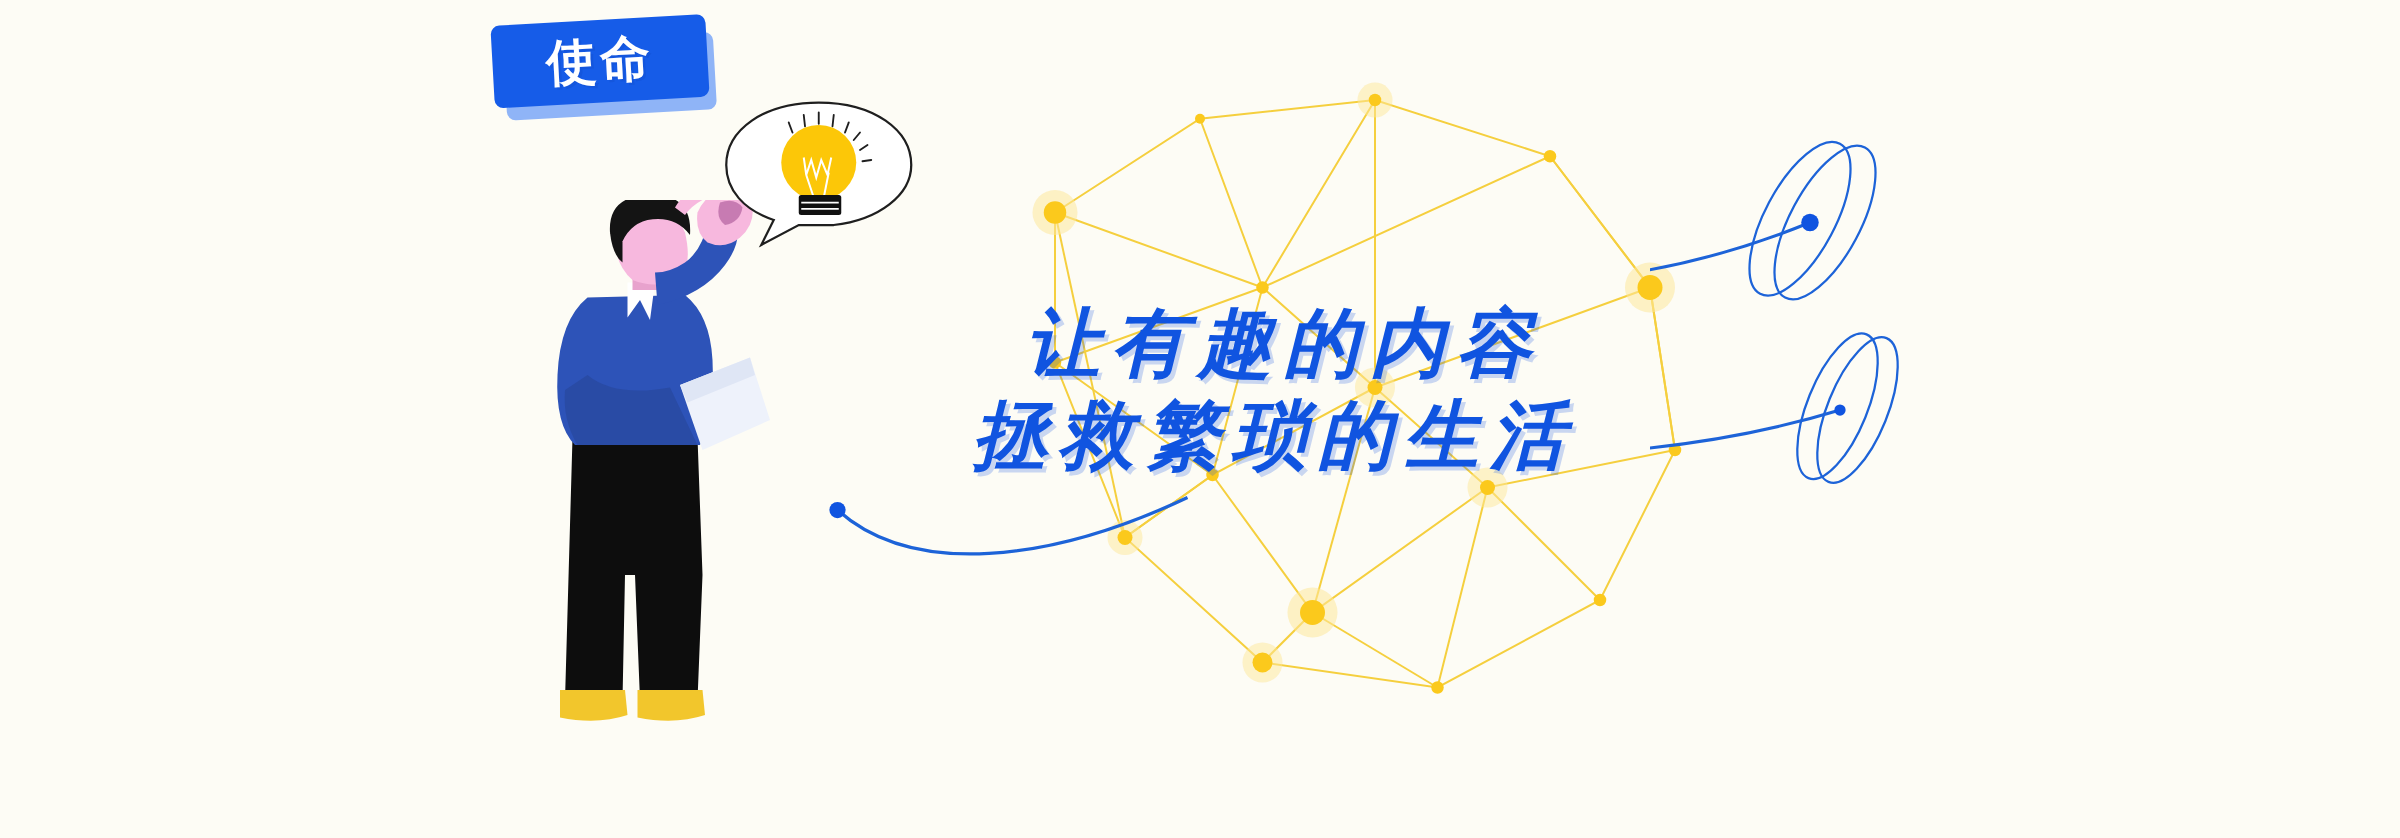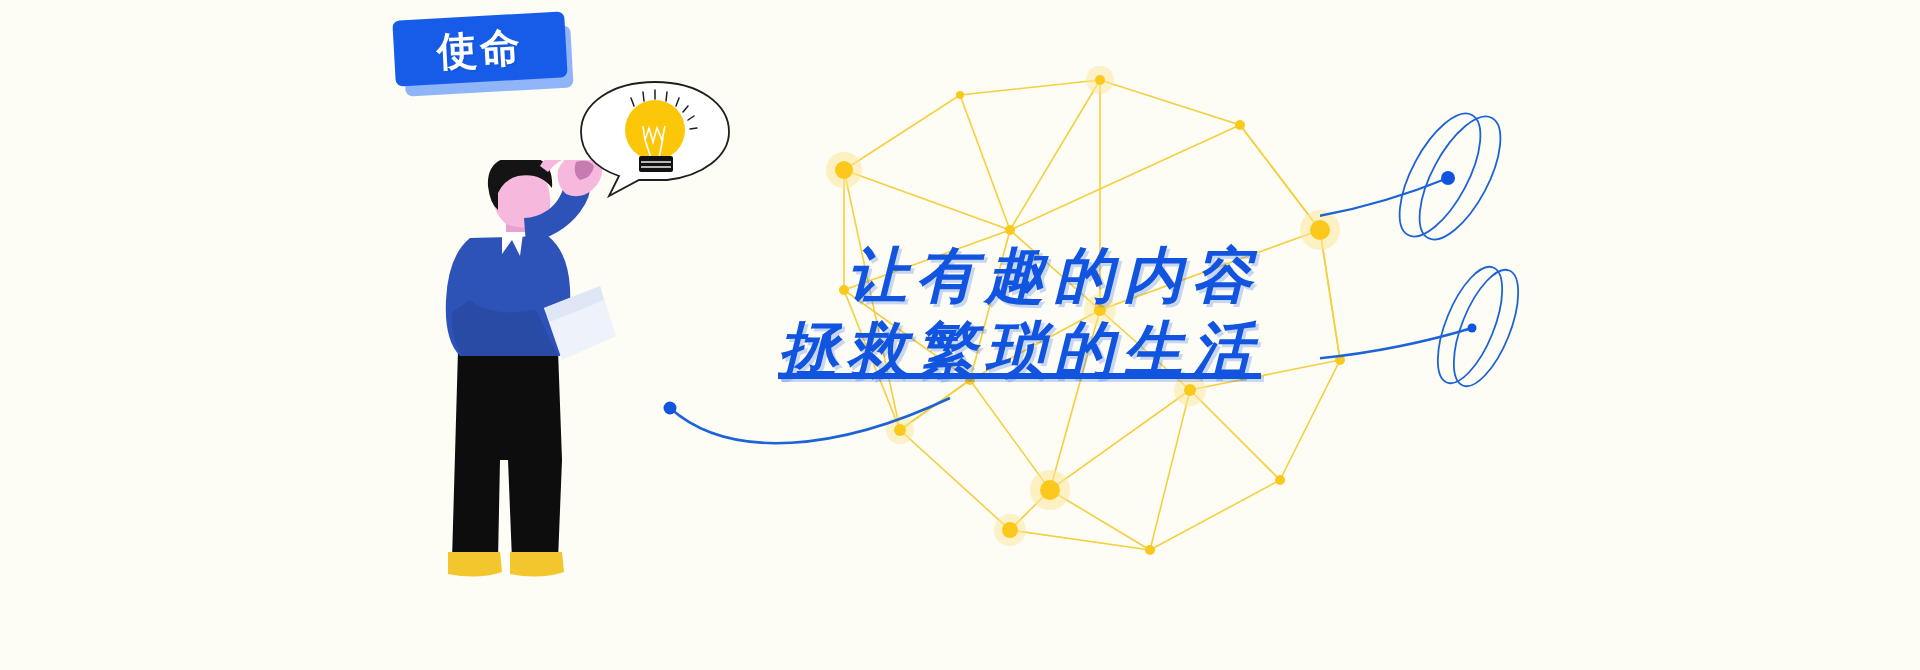--- a/index.html
+++ b/index.html
@@ -22,28 +22,28 @@
     background:#165ce8;border-radius:7px;transform:rotate(-3.2deg);
     display:flex;align-items:center;justify-content:center;
   }
   #badge-label{
     color:#ffffff;font-size:40px;font-weight:bold;letter-spacing:3px;
     line-height:1;font-family:"DejaVu Sans","Liberation Sans",sans-serif;
     text-shadow:2px 2px 0 rgba(10,60,170,.18);
   }
 
   
-  #title-block{position:absolute;left:820px;top:238px;text-align:right;}
+  #title-block{position:absolute;left:820px;top:238px;}
   .title-line{
     color:#1054e0;font-weight:bold;font-style:italic;
     font-size:60px;line-height:74px;letter-spacing:9px;white-space:nowrap;
     font-family:"DejaVu Sans","Liberation Sans",sans-serif;
     text-shadow:3px 3px 0 rgba(16,84,224,.22);
   }
-  #title-line-2{margin-left:-42px;text-decoration:underline;}
+  #title-line-2{margin-left:-42px;}
 
   
   #network{position:absolute;left:800px;top:60px;}
   
   #person{position:absolute;left:440px;top:160px;}
   
   #bubble{position:absolute;left:575px;top:78px;}
   
   #rings{position:absolute;left:1320px;top:100px;}
 </style>

